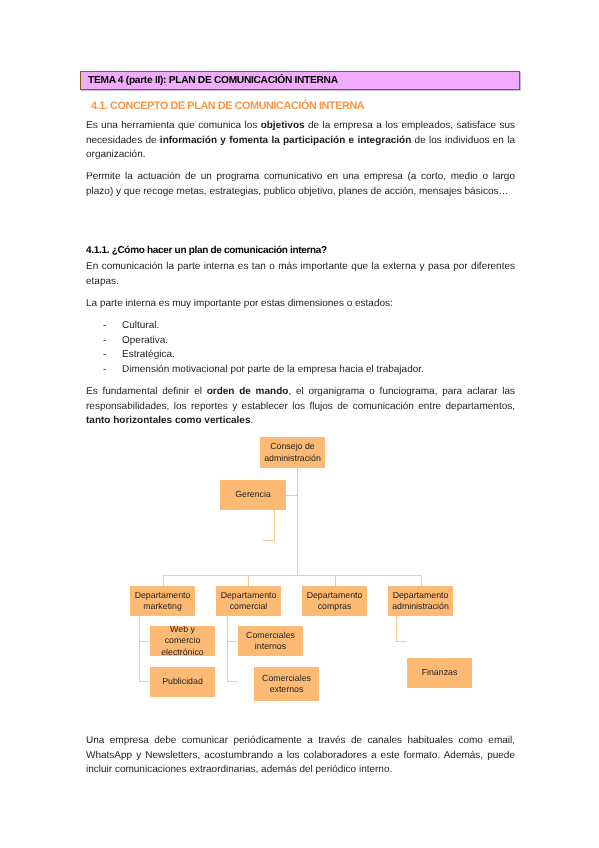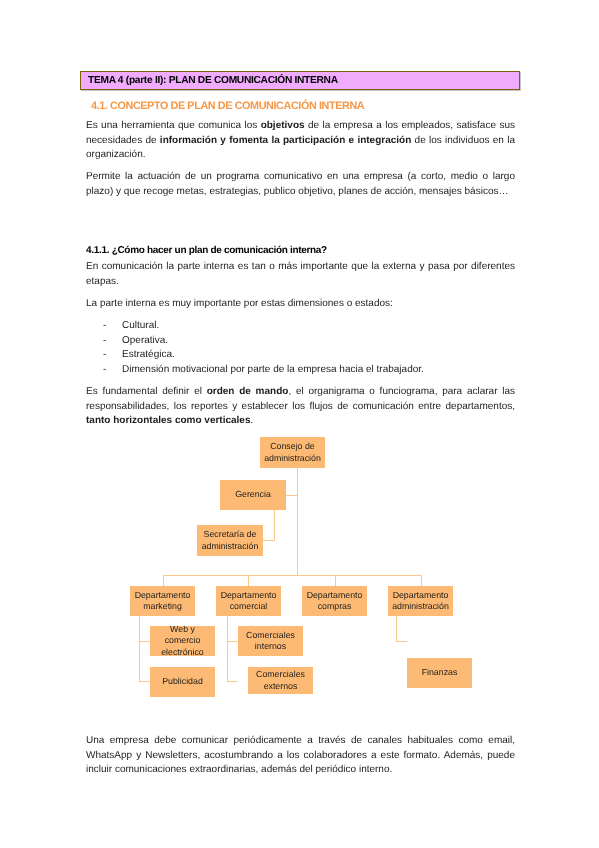--- a/index.html
+++ b/index.html
@@ -111,29 +111,28 @@
 
     <div class="ln-v" style="left:227px;top:615px;height:66px"></div>
     <div class="ln-h" style="left:227px;top:641px;width:11px"></div>
     <div class="ln-h" style="left:227px;top:681px;width:11px"></div>
 
     <div class="ln-v" style="left:396px;top:615px;height:26px"></div>
     <div class="ln-h" style="left:396px;top:641px;width:11px"></div>
 
     <div class="obox" style="left:260px;top:437px;width:65px;height:31px">Consejo de administración</div>
     <div class="obox" style="left:220px;top:480px;width:66px;height:30px">Gerencia</div>
-    <div class="obox" style="left:197px;top:525px;width:66px;height:31px">Secretaría de administración</div>
 
     <div class="obox" style="left:130px;top:586px;width:65px;height:30px">Departamento marketing</div>
     <div class="obox" style="left:216px;top:586px;width:65px;height:30px">Departamento comercial</div>
     <div class="obox" style="left:302px;top:586px;width:65px;height:30px">Departamento compras</div>
     <div class="obox" style="left:388px;top:586px;width:65px;height:30px">Departamento administración</div>
 
     <div class="obox" style="left:150px;top:626px;width:65px;height:30px">Web y comercio electrónico</div>
     <div class="obox" style="left:150px;top:667px;width:65px;height:30px">Publicidad</div>
     <div class="obox" style="left:238px;top:626px;width:65px;height:30px">Comerciales internos</div>
-    <div class="obox" style="left:248px;top:667px;width:65px;height:27px">Comerciales externos</div>
+    <div class="obox" style="left:254px;top:667px;width:65px;height:34px">Comerciales externos</div>
     <div class="obox" style="left:407px;top:658px;width:65px;height:30px">Finanzas</div>
   </div>
 
   <p class="para" style="top:734px">Una empresa debe comunicar periódicamente a través de canales habituales como email, WhatsApp y Newsletters, acostumbrando a los colaboradores a este formato. Además, puede incluir comunicaciones extraordinarias, además del periódico interno.</p>
 
 </div>
 
 </body></html>

